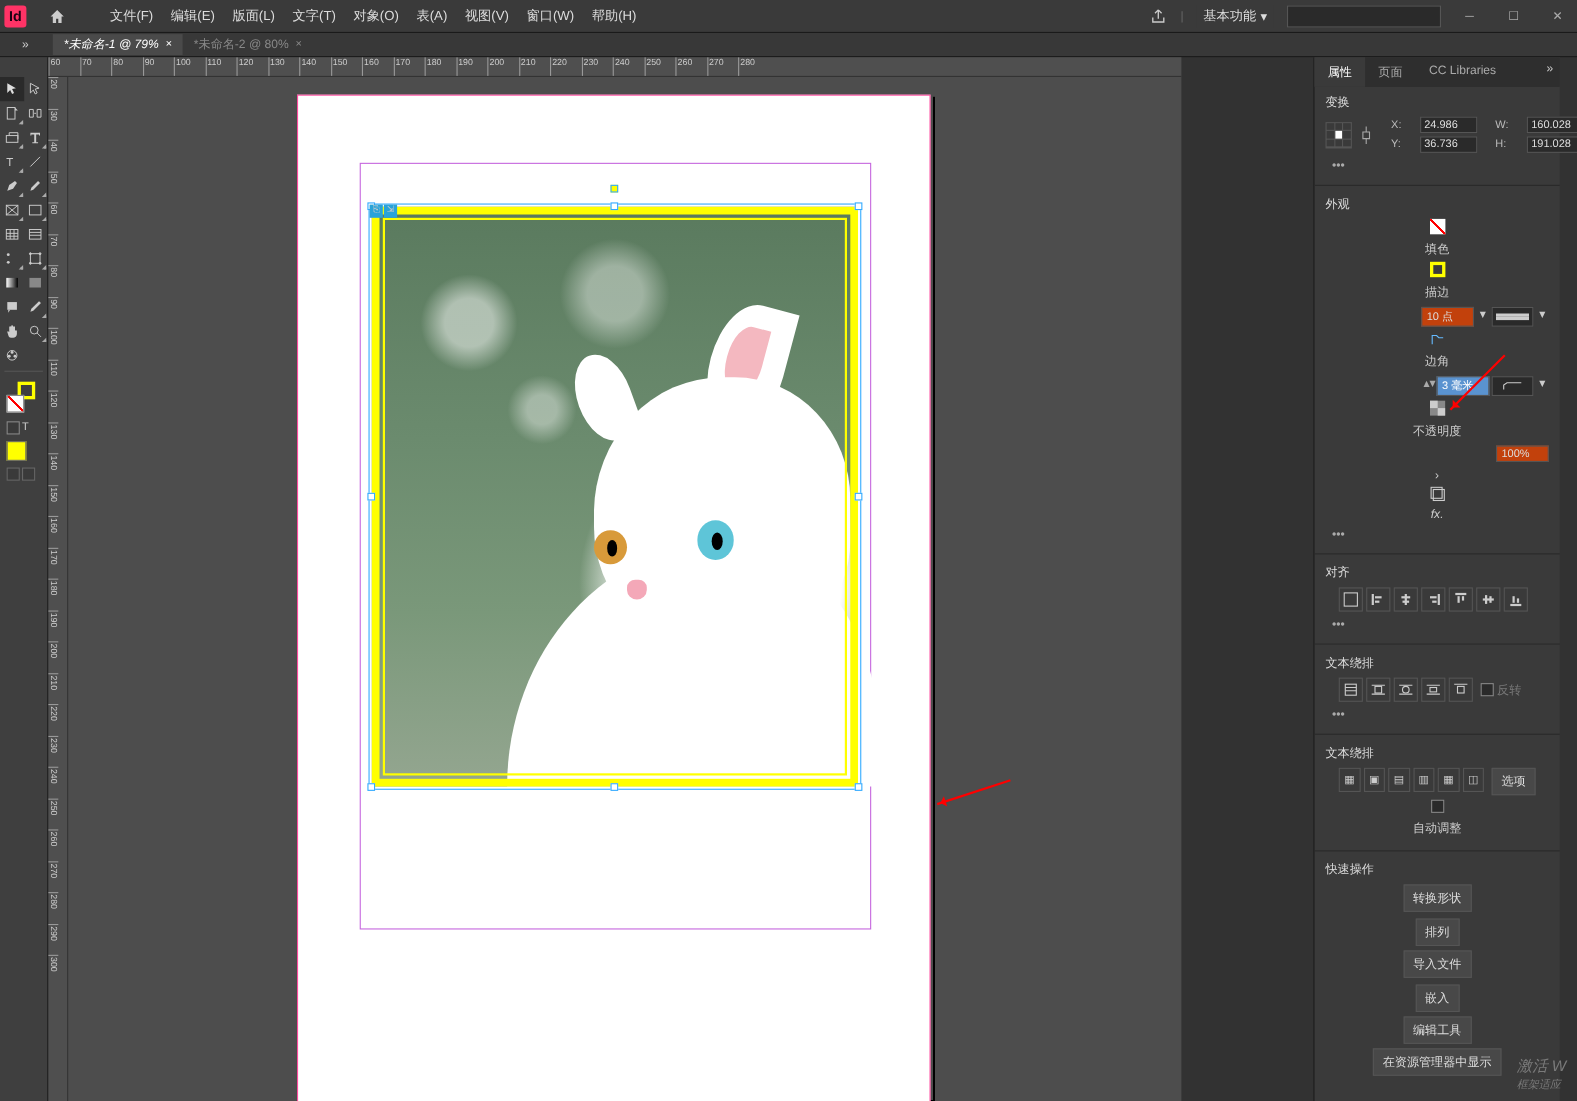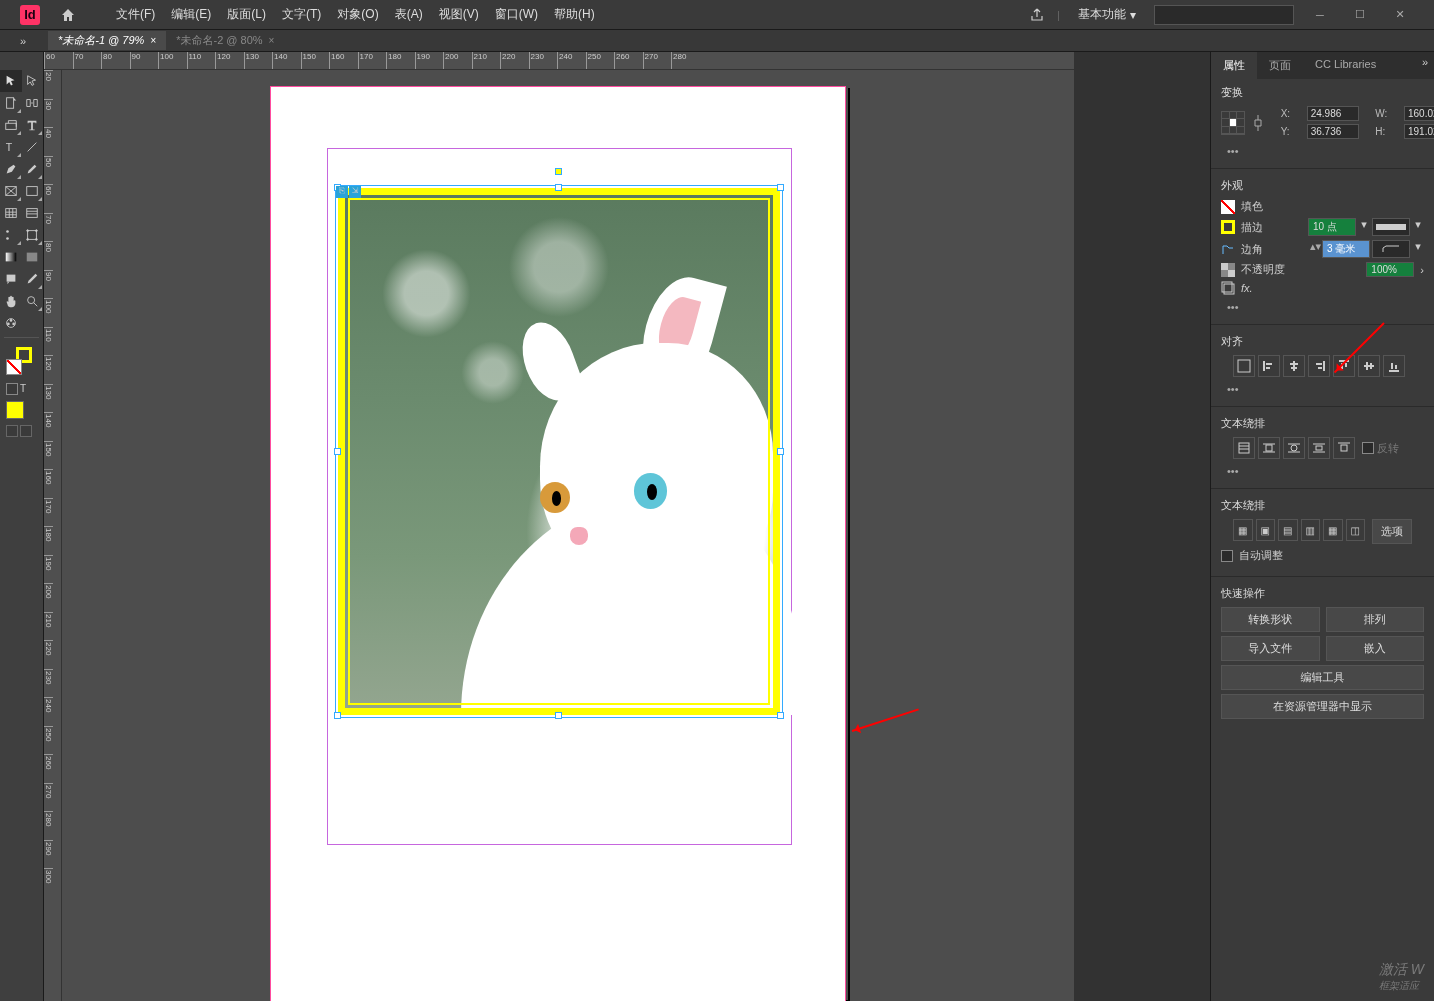--- a/index.html
+++ b/index.html
@@ -1,19 +1,19 @@
 <!DOCTYPE html>
 <html><head>
 <meta charset="utf-8">
 <style>
 * { margin:0; padding:0; box-sizing:border-box; font-family:"Microsoft YaHei",sans-serif; user-select:none; }
 body { background:#323232; color:#ccc; font-size:11px; width:1434px; height:1001px; overflow:hidden; position:relative; }
 
 
-.titlebar { height:30px; background:#3a3a3a; display:flex; align-items:center; padding:0 20px; border-bottom:1px solid #1a1a1a; }
+.titlebar { height:30px; background:#3a3a3a; display:flex; align-items:center; padding:0 4px; border-bottom:1px solid #1a1a1a; }
 .titlebar .logo { width:20px; height:20px; background:#ff3366; border-radius:3px; display:flex; align-items:center; justify-content:center; color:#1c0012; font-weight:bold; font-size:13px; }
 .titlebar .home { width:16px; height:16px; margin-left:20px; }
 .menubar { display:flex; gap:4px; margin-left:34px; }
 .menubar .mitem { padding:4px 6px; color:#ddd; font-size:12px; }
 .titlebar-right { margin-left:auto; display:flex; align-items:center; gap:12px; }
 .share-icon { width:16px; height:16px; }
 .workspace-select { background:#3a3a3a; color:#ddd; padding:2px 6px; font-size:12px; display:flex; align-items:center; gap:4px; }
 .search-box { width:140px; height:20px; background:#2a2a2a; border:1px solid #555; }
 .winbtn { width:28px; height:18px; display:flex; align-items:center; justify-content:center; color:#aaa; }
 
@@ -92,40 +92,40 @@
 .link-badge div{width:12px;height:12px;background:#29a3d8;font-size:8px;text-align:center}
 
 
 .arrow1{position:absolute;top:660px;left:790px;width:70px;height:2px;background:#f00;transform-origin:left center;transform:rotate(-18deg);}
 .arrow1::before{content:'';position:absolute;left:-2px;top:-4px;border:5px solid transparent;border-right-color:#f00;}
 .arrow2-wrap{position:absolute;right:60px;top:270px;width:60px;height:60px;}
 .arrow2{position:absolute;left:0;top:0;width:70px;height:2px;background:#f00;transform-origin:right center;transform:rotate(-45deg);}
 .arrow2::before{content:'';position:absolute;left:-2px;top:-4px;border:5px solid transparent;border-right-color:#f00;}
 
 
-.right { position:absolute; top:52px; right:0; width:224px; bottom:0; background:#3a3a3a; border-left:1px solid #1a1a1a; display:flex; flex-direction:column; }
+.right { position:absolute; top:52px; right:16px; width:224px; bottom:0; background:#3a3a3a; border-left:1px solid #1a1a1a; display:flex; flex-direction:column; }
 .ptabs { display:flex; background:#2e2e2e; }
 .ptab { padding:6px 12px; font-size:11px; color:#aaa; }
 .ptab.active { background:#3a3a3a; color:#fff; }
 .ptabs .flyout{margin-left:auto;padding:4px 6px}
 .psection { padding:6px 10px; }
 .psection-title { font-size:11px; color:#ddd; margin-bottom:6px; }
 .sep { height:1px; background:#2a2a2a; margin:3px 0; }
 .transform-grid { display:grid; grid-template-columns:28px auto auto auto auto 20px; gap:3px; align-items:center; margin:4px 0; font-size:10px; }
 .transform-grid .ref { grid-row:1/3; }
 .ref-box{width:24px;height:24px;display:grid;grid-template-columns:repeat(3,1fr);grid-template-rows:repeat(3,1fr);gap:1px;background:#555;padding:1px}
 .ref-box div{background:#3a3a3a}
 .num-input { background:#2a2a2a; border:1px solid #555; color:#ddd; padding:1px 3px; width:52px; font-size:10px; }
 .lbl{color:#bbb;padding:0 2px}
-.row { display:flex; align-items:center; gap:6px; margin:4px 0; }
+.row { display:flex; align-items:center; gap:6px; margin:4px 0;flex-direction:column; }
 .swatch-small{width:14px;height:14px;flex-shrink:0}
 .sw-fill{background:#fff;position:relative}
 .sw-fill::after{content:'';position:absolute;inset:0;background:linear-gradient(45deg,transparent 45%,#f00 45%,#f00 55%,transparent 55%)}
 .sw-stroke-y{border:3px solid #ff0;background:#3a3a3a}
-.input-sm { background:#15803d; border:1px solid #555; color:#ddd; padding:1px 4px; width:48px; font-size:10px; }
+.input-sm { background:#c2410c; border:1px solid #555; color:#ddd; padding:1px 4px; width:48px; font-size:10px; }
 .input-hl{background:#5a93d0;color:#fff}
 .dropdown-sm{width:38px;height:18px;background:#2a2a2a;border:1px solid #555;display:flex;align-items:center;justify-content:center}
 .stroke-style{width:38px;height:18px;background:#2a2a2a;border:1px solid #555;display:flex;align-items:center;padding:0 3px}
 .stroke-style div{width:100%;height:0;border-top:3px solid #ccc;border-bottom:3px solid #ccc}
 .btn { background:#484848; border:1px solid #555; color:#ddd; padding:4px 8px; font-size:11px; text-align:center; flex:1; }
 .btn-full{flex:1 1 100%}
 .icon-row{display:flex;gap:3px;margin:4px 12px}
 .icon-row .ib{width:22px;height:22px;border:1px solid #555;background:#3a3a3a;display:flex;align-items:center;justify-content:center;font-size:10px}
 .more-dots{margin-left:auto;color:#aaa;padding:2px 6px}
 .checkbox{width:12px;height:12px;border:1px solid #888;background:#2a2a2a}

